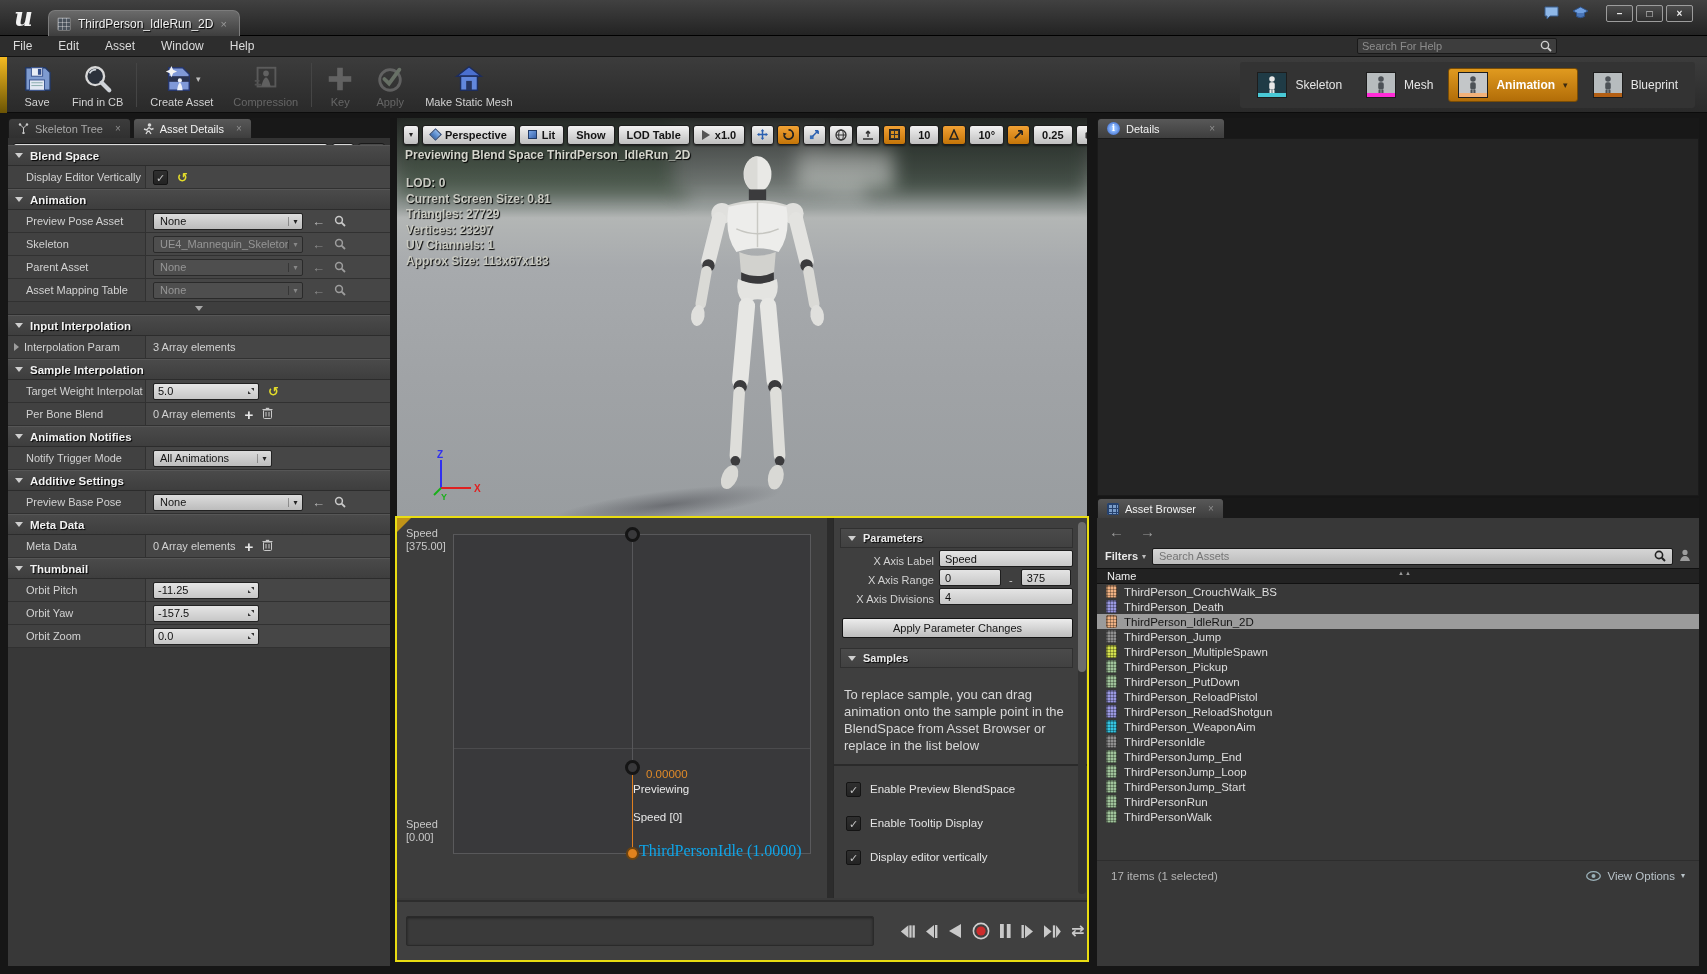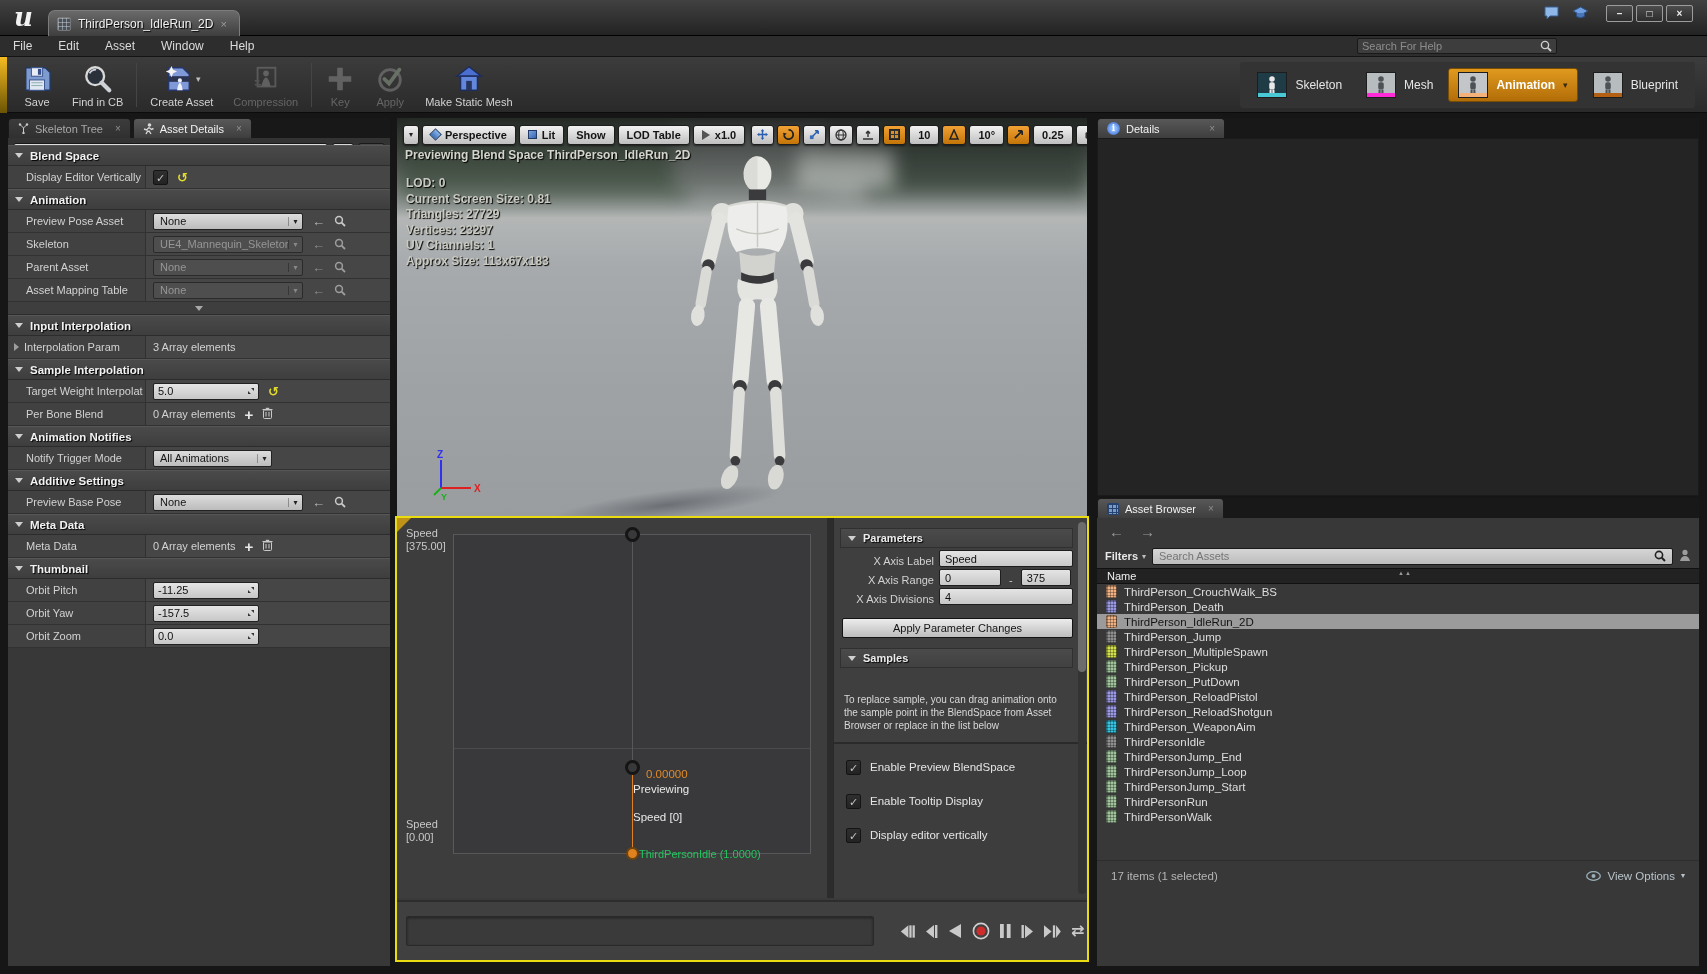--- a/index.html
+++ b/index.html
@@ -153,38 +153,38 @@
   .bs-hline { position:absolute; left:0; width:100%; height:1px; background:#4b4b4d; }
   .bs-vline { position:absolute; top:0; height:100%; width:1px; background:#57575a; left:50%; }
   .bs-orange-line { position:absolute; left:50%; width:1px; background:#df7f20; top:calc(73% + 6px); bottom:0; z-index:2; }
   .bs-node { position:absolute; width:15px; height:15px; border-radius:50%; background:#39393b; border:3px solid #151515; z-index:3; }
   .bs-node.samp-top { left:calc(50% - 7px); top:-8px; }
   .bs-node.preview { left:calc(50% - 7px); top:calc(73% - 7px); }
   .bs-node.samp-bottom { left:calc(50% - 6px); bottom:-7px; width:13px; height:13px; background:#e0821e; border:2px solid #6e4410; }
   .bs-val { position:absolute; left:calc(50% + 14px); top:calc(73% + 1px); color:#e08a28; font-size:11.5px; z-index:3; }
   .bs-previewing { position:absolute; left:calc(50% + 1px); top:calc(73% + 16px); color:#e8e8e8; font-size:11.5px; z-index:3; }
   .bs-param { position:absolute; left:calc(50% + 1px); top:calc(73% + 44px); color:#e8e8e8; font-size:11.5px; z-index:3; }
-  .bs-sample-label { position:absolute; left:calc(50% + 7px); bottom:-7px; color:#22c55e; font-size:11px; z-index:3; white-space:nowrap; }
+  .bs-sample-label { position:absolute; left:calc(50% + 7px); bottom:-7px; color:#0ea5e9; font-size:16px; z-index:3; white-space:nowrap;font-family:Liberation Serif, serif; }
   .bs-divider { position:absolute; left:430px; top:0; width:6px; height:380px; background:#2c2c2c; }
   .bs-right { position:absolute; left:436px; top:0; width:254px; height:380px; background:#3f3f3f;
     border-left:1px solid #292929; display:flex; flex-direction:column; }
   .bs-scrollbar { position:absolute; right:1px; top:4px; width:8px; height:372px; background:#333; border-radius:4px; }
   .bs-thumb { position:absolute; left:0; top:0; width:8px; height:150px; background:#6c6c6c; border-radius:4px; }
   .bsr-header { height:20px; margin:10px 14px 0 6px; display:flex; align-items:center; gap:7px; padding-left:7px;
     background:linear-gradient(#4a4a4a,#414141); border:1px solid #303030; font-weight:bold; color:#ececec;
     font-size:11px; text-shadow:1px 1px 1px #000; }
   .bsr-row { display:flex; align-items:flex-end; height:19px; margin:0 14px 0 6px; gap:5px; }
   .bsr-row label { width:94px; text-align:right; font-size:11px; color:#d2d2d2; flex:none; }
   .lt-input { background:linear-gradient(#e4e4e4,#c8c8c8); border:1px solid #1e1e1e; border-radius:2px;
     height:17px; font-size:11px; color:#101010; padding:0 5px; font-family:inherit; outline:none; width:100%; min-width:0; }
   .lt-input.rmin { width:62px; } .lt-input.rmax { width:50px; }
   .range-sep { color:#c9c9c9; font-size:11px; padding:0 3px; }
   .bs-apply { margin:13px 14px 0 8px; height:20px; background:linear-gradient(#ececec,#bdbdbd);
     border:1px solid #141414; border-radius:2px; font-size:11px; color:#141414; font-family:inherit; }
-  .bs-help { margin:25px 16px 0 10px; font-size:10px; color:#d8d8d8; line-height:1.32; }
+  .bs-help { margin:18px 16px 0 10px; font-size:13px; color:#d8d8d8; line-height:1.32; }
   .bs-options { margin-top:9px; border-top:2px solid #2a2a2a; background:#3d3d3d; flex:1;
     padding:16px 0 0 12px; display:flex; flex-direction:column; gap:19px; }
   .bs-opt { display:flex; gap:9px; align-items:center; font-size:11.5px; color:#e4e4e4; }
   .bs-bottom { position:absolute; left:0; top:382px; width:690px; height:60px; background:#404040;
     border-top:2px solid #2d2d2d; display:flex; align-items:center; }
   .bs-status { margin-left:9px; width:468px; height:30px; background:#3a3a3a; border:1px solid #2a2a2a;
     border-radius:2px; box-shadow:inset 0 1px 3px rgba(0,0,0,.45); }
   .playback { display:flex; gap:10px; align-items:center; margin-left:24px; }
   .pb { display:flex; align-items:center; }
   .pb svg { display:block; }

